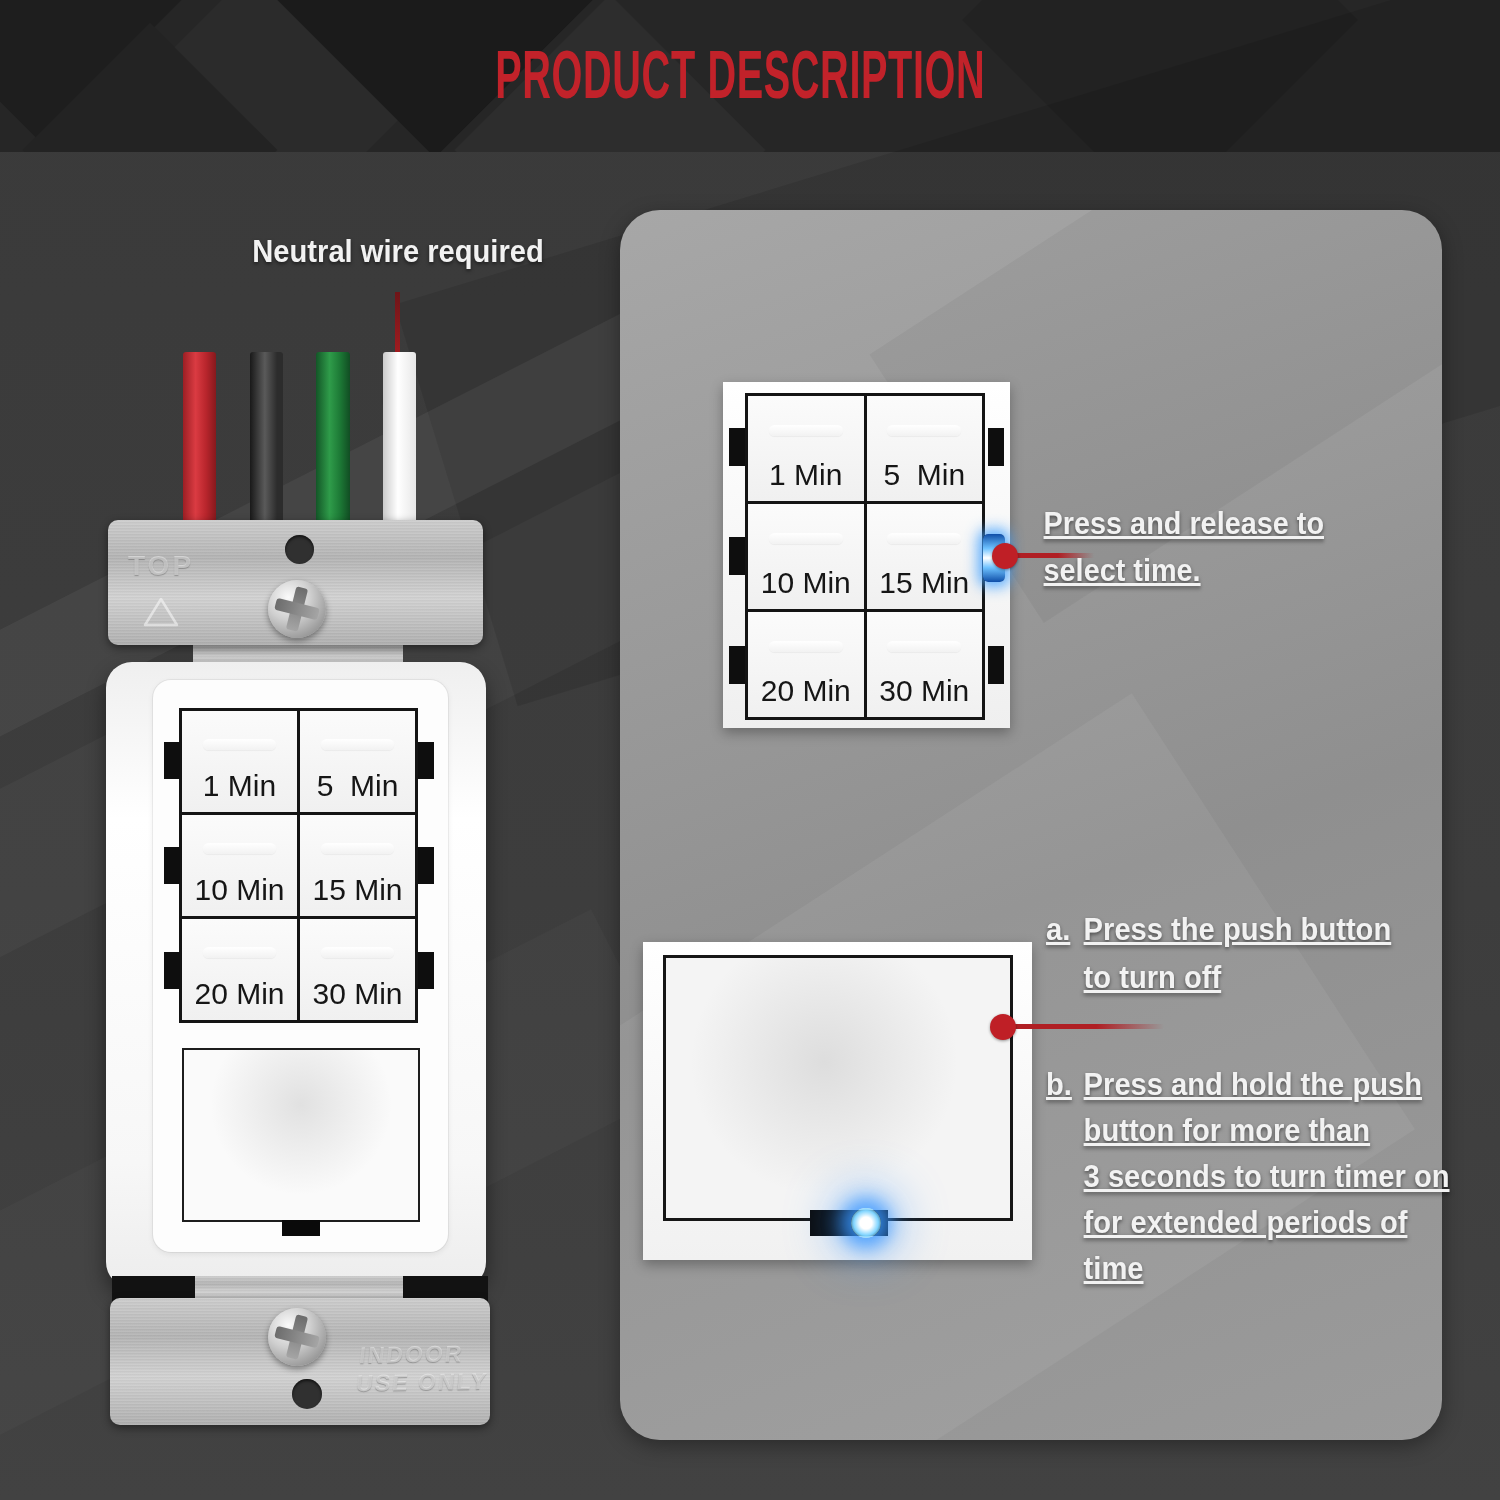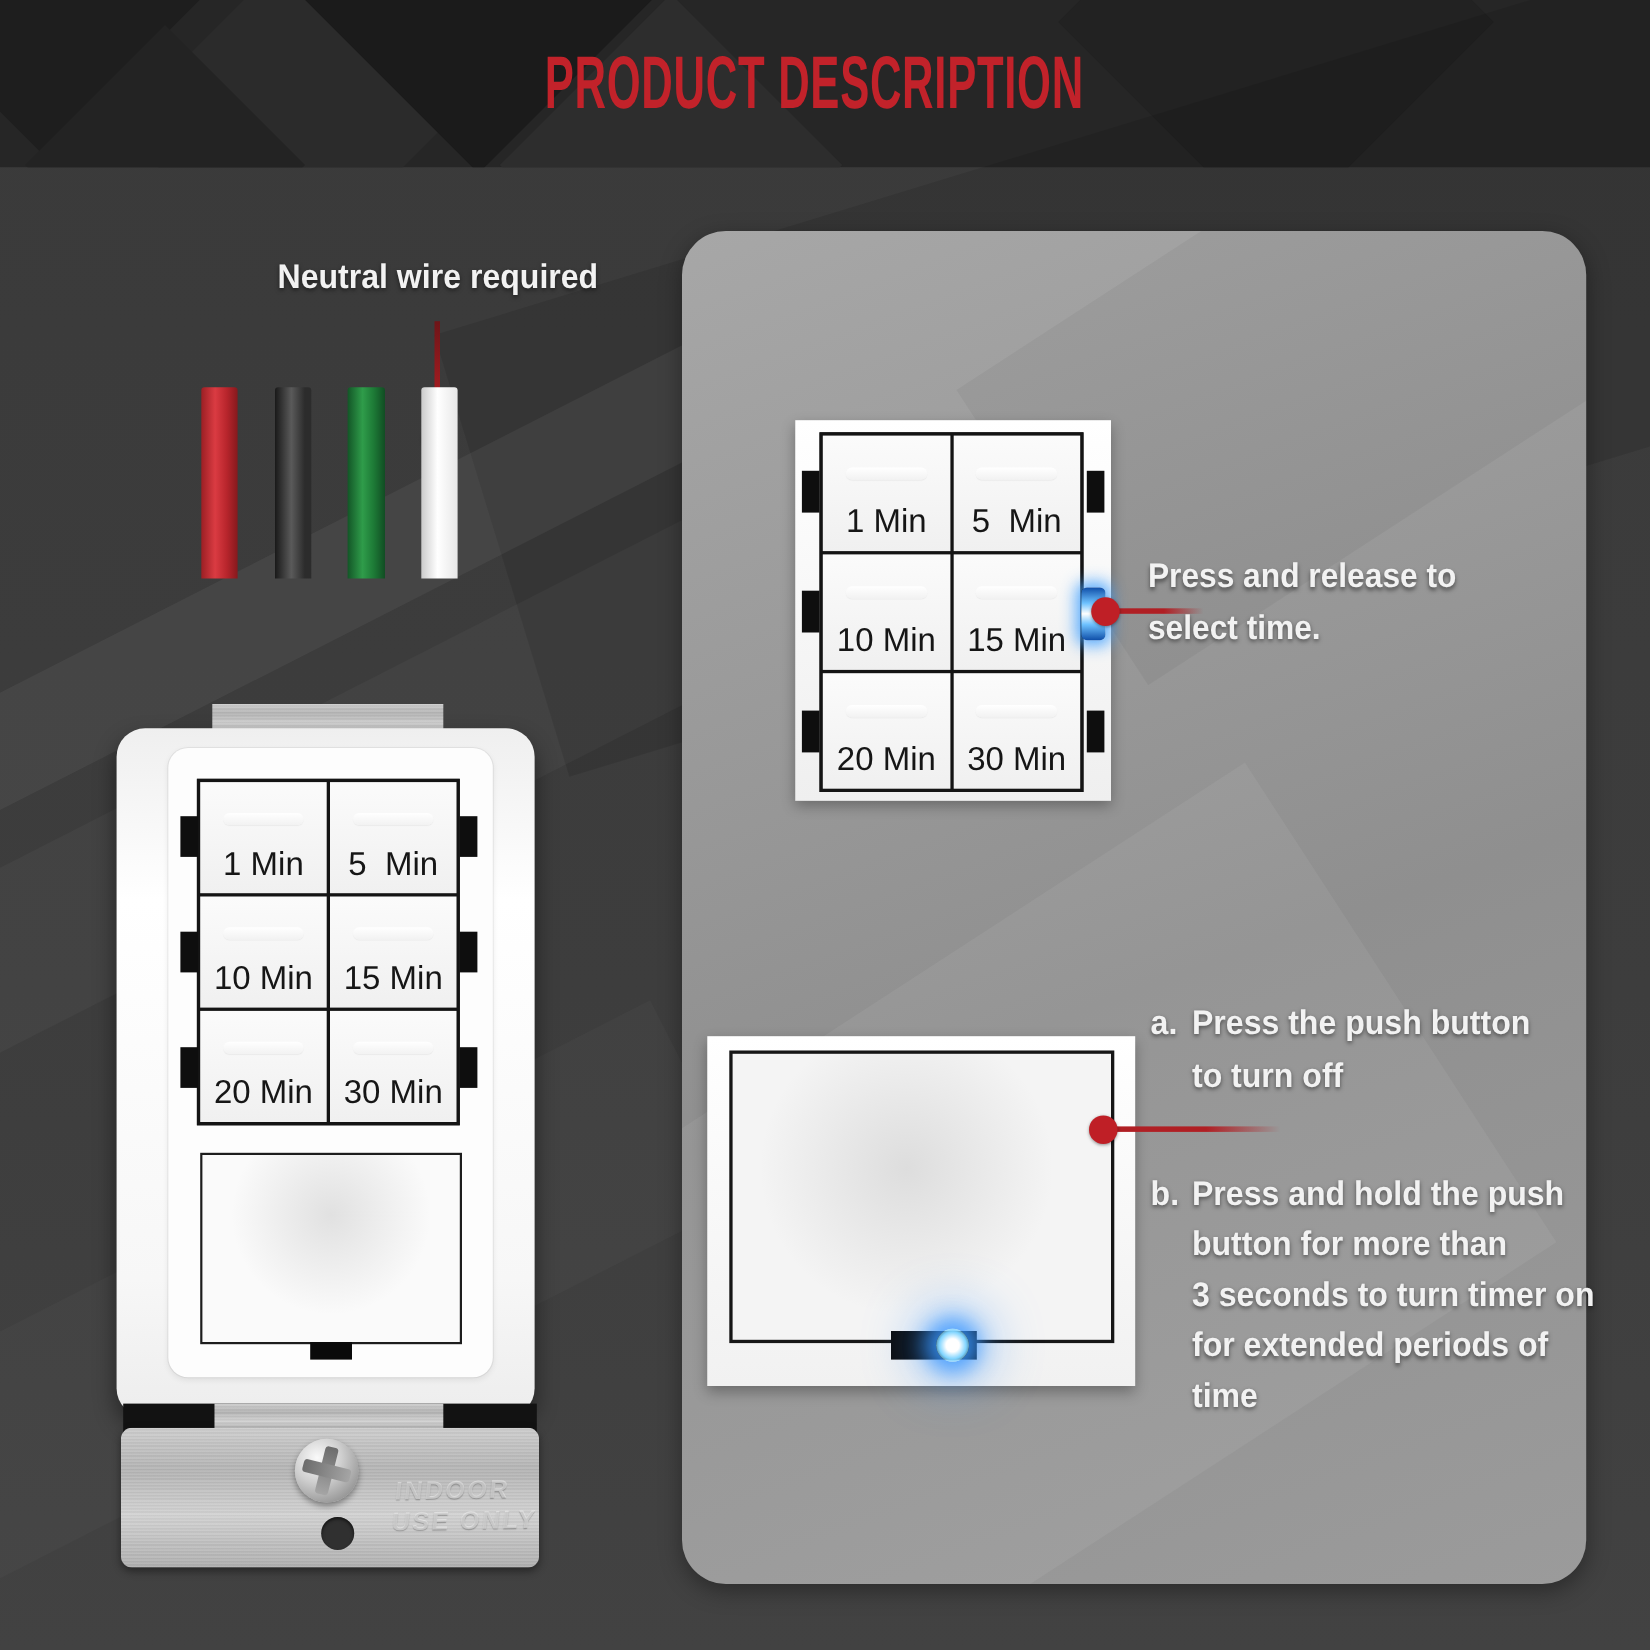--- a/index.html
+++ b/index.html
@@ -18,21 +18,21 @@
   .streak{position:absolute;pointer-events:none;}
   .s1{left:-150px;top:470px;width:950px;height:95px;background:rgba(255,255,255,0.05);transform:rotate(-27deg);}
   .s2{left:-180px;top:640px;width:980px;height:150px;background:rgba(255,255,255,0.032);transform:rotate(-27deg);}
   .s3{left:430px;top:120px;width:1200px;height:420px;background:rgba(0,0,0,0.10);transform:rotate(-17deg);}
   .s4{left:-120px;top:1080px;width:800px;height:200px;background:rgba(255,255,255,0.025);transform:rotate(-27deg);}
   
   .title{position:absolute;left:-10px;top:38px;width:1500px;text-align:center;}
   .title span{display:inline-block;font-size:64px;font-weight:bold;color:#c2222a;
     letter-spacing:1px;transform:scale(0.62,1.06);transform-origin:center;white-space:pre;}
   
-  .white-note{color:#f2f2f2;font-weight:bold;text-shadow:0 2px 4px rgba(0,0,0,0.5);}
+  .white-note{color:#f2f2f2;font-weight:bold;text-shadow:0 2px 4px rgba(0,0,0,0.5);text-decoration:underline;}
   .neutral{position:absolute;left:178px;top:234px;width:440px;text-align:center;font-size:31px;}
   .neutral span{display:inline-block;transform:scaleX(0.94);white-space:pre;}
   
   .rline-v{position:absolute;left:395px;top:292px;width:5px;height:100px;
     background:linear-gradient(180deg,#6e1518,#c02025);}
   .rdot{position:absolute;width:26px;height:26px;border-radius:50%;background:#bf1f26;box-shadow:0 1px 3px rgba(0,0,0,0.4);}
   .rdot.dv{left:384px;top:386px;}
   .rline-h{position:absolute;height:5px;background:linear-gradient(90deg,#b01f24 55%,rgba(176,31,36,0));}
   .rl-top{left:1014px;top:553px;width:80px;}
   .rl-bot{left:1014px;top:1024px;width:150px;}
@@ -149,20 +149,32 @@
   </div>
   <div class="rline-v"></div>
   <div class="rdot dv"></div>
 
   <div class="wire w-red"></div>
   <div class="wire w-black"></div>
   <div class="wire w-green"></div>
   <div class="wire w-white"></div>
 
   <div class="plate-tab-top metal"></div>
+  <div class="plate-top metal">
+    <div class="top-label etch">TOP</div>
+    <div class="tri">
+      <svg width="38" height="32" viewBox="0 0 38 32">
+          <polygon points="19,3 35,29 3,29" fill="none" stroke="rgba(255,255,255,0.5)" stroke-width="2.5" stroke-linejoin="round"></polygon>
+        </svg>
+    </div>
+    <div class="hole hole-top"></div>
+    <div class="screw screw-top">
+        <div class="ph"></div>
+      </div>
+  </div>
 
   <div class="body">
     <div class="face"></div>
     <div class="tgrid grid-left">
       <div class="tbtn">
           <div class="pill"></div>
           <span class="lbl">1 Min</span>
         </div>
       <div class="tbtn">
           <div class="pill"></div>

